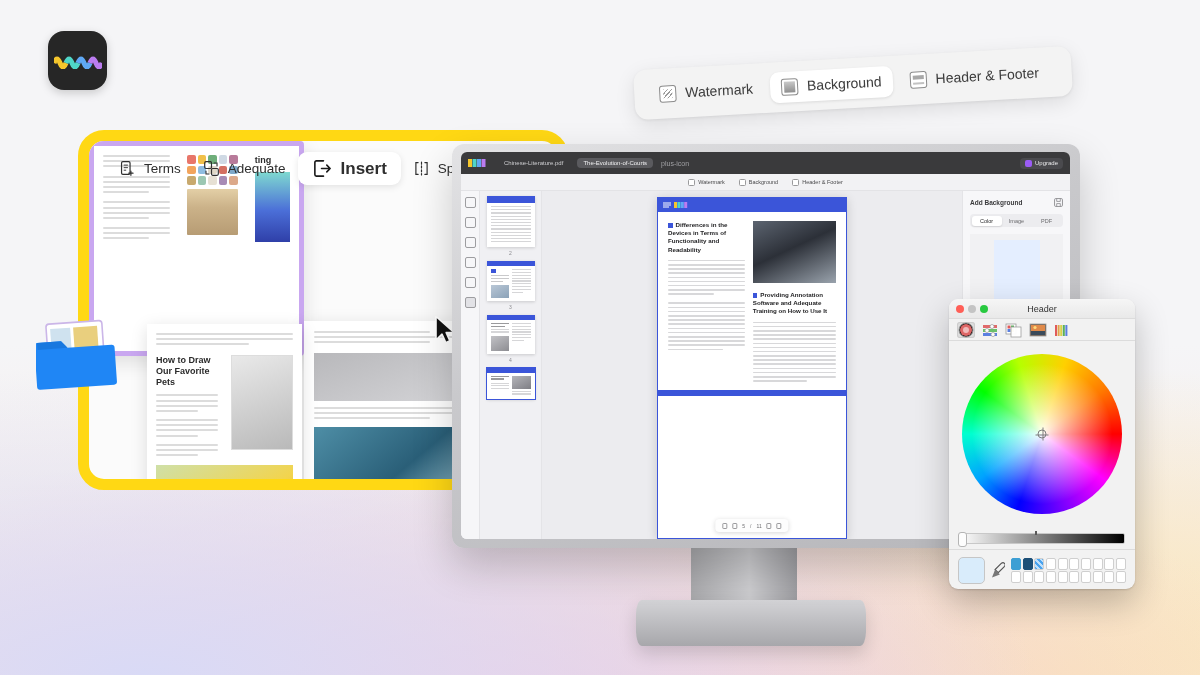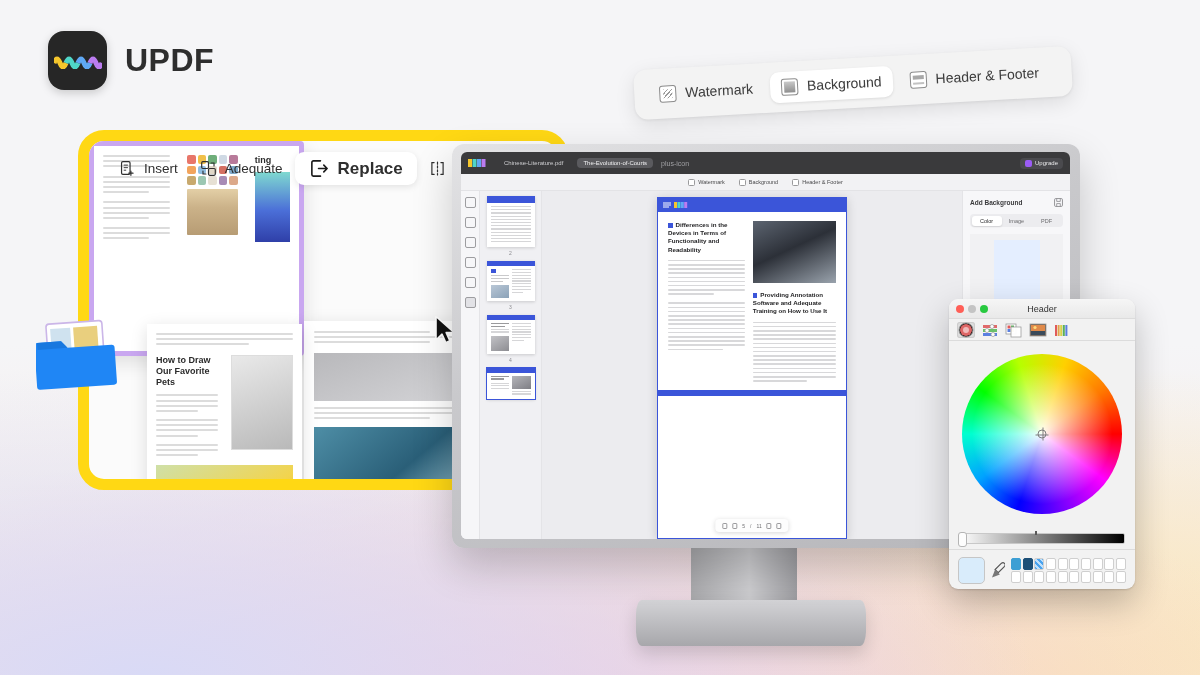--- a/index.html
+++ b/index.html
@@ -213,21 +213,20 @@
 
   <div id="logo-block">
     <div class="logo-tile">
       <svg class="logo-wave" viewBox="0 0 48 16">
         <path d="M0 10 q3 -8 6 0 t6 0" fill="none" stroke="#f5c62c" stroke-width="5"></path>
         <path d="M12 10 q3 -8 6 0 t6 0" fill="none" stroke="#4fd6c8" stroke-width="5"></path>
         <path d="M24 10 q3 -8 6 0 t6 0" fill="none" stroke="#5fa8f5" stroke-width="5"></path>
         <path d="M36 10 q3 -8 6 0 t6 0" fill="none" stroke="#bb7cf0" stroke-width="5"></path>
       </svg>
     </div>
-    <div class="logo-text">UPDF</div>
   </div>
 
   <div id="wm-bar">
     <div class="wm-item">
       <span class="mini-ico mi-wm"></span>
       <span>Watermark</span>
     </div>
     <div class="wm-item sel">
       <span class="mini-ico mi-bg"></span>
       <span>Background</span>
@@ -240,39 +239,39 @@
 
   <div id="yellow-frame">
 
     <div id="page-toolbar">
       <div class="tb-item">
         <svg class="tbi" viewBox="0 0 20 20">
           <rect x="3" y="2" width="10" height="15" rx="1.6" fill="none" stroke="#2f2f2f" stroke-width="1.4"></rect>
           <path d="M6 6h4M6 9h4M6 12h2" stroke="#2f2f2f" stroke-width="1.1" stroke-linecap="round"></path>
           <path d="M14 13v5M11.5 15.5h5" stroke="#2f2f2f" stroke-width="1.4" stroke-linecap="round"></path>
         </svg>
-        <span>Insert</span>
+        <span>Terms</span>
       </div>
 
       <div class="tb-item">
         <svg class="tbi" viewBox="0 0 20 20">
           <rect x="2" y="2" width="8" height="8" rx="1.4" fill="none" stroke="#2f2f2f" stroke-width="1.4"></rect>
           <rect x="10" y="10" width="8" height="8" rx="1.4" fill="none" stroke="#2f2f2f" stroke-width="1.4"></rect>
           <path d="M13 3.5h3.5V7" fill="none" stroke="#2f2f2f" stroke-width="1.3" stroke-linecap="round"></path>
           <path d="M7 16.5H3.5V13" fill="none" stroke="#2f2f2f" stroke-width="1.3" stroke-linecap="round"></path>
         </svg>
         <span>Adequate</span>
       </div>
 
       <div class="tb-item active">
         <svg style="width:21px;height:21px;flex:none" viewBox="0 0 22 22">
           <path d="M12 3H4.6A1.6 1.6 0 0 0 3 4.6v12.8A1.6 1.6 0 0 0 4.6 19H12" fill="none" stroke="#1b1b1b" stroke-width="1.7" stroke-linecap="round"></path>
           <path d="M10 11h9M15.5 7.5 19 11l-3.5 3.5" fill="none" stroke="#1b1b1b" stroke-width="1.7" stroke-linecap="round" stroke-linejoin="round"></path>
         </svg>
-        <span>Replace</span>
+        <span>Insert</span>
       </div>
 
       <div class="tb-item">
         <svg class="tbi" viewBox="0 0 20 20">
           <path d="M6 3H3.4v14H6M14 3h2.6v14H14" fill="none" stroke="#2f2f2f" stroke-width="1.4" stroke-linecap="round"></path>
           <path d="M10 2.5v15" stroke="#2f2f2f" stroke-width="1.4" stroke-dasharray="2.4 2.1" stroke-linecap="round"></path>
         </svg>
         <span>Split</span>
       </div>
 

